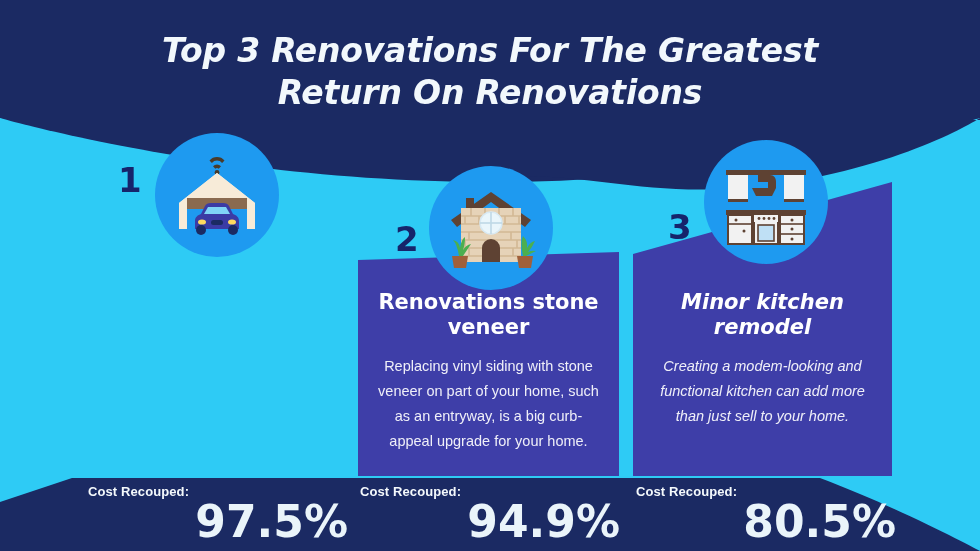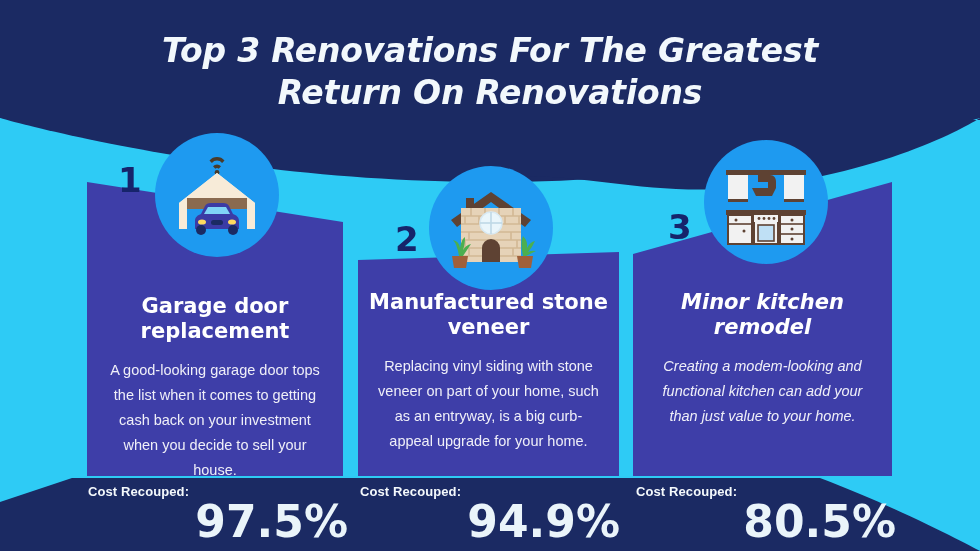--- a/index.html
+++ b/index.html
@@ -165,42 +165,35 @@
       <path d="M0,0 L72,0 L0,24 Z" fill="#2ECBF5"></path>
       <path d="M980,0 L980,73 C980,73 900,30 820,0 Z" fill="#2ECBF5"></path>
     </svg>
   </div>
 
   <div class="header-title">
     <span>Top 3 Renovations For The Greatest</span>
     <span class="l2">Return On Renovations</span>
   </div>
 
-  <div class="card" id="card1">
-    <svg class="card-shape" viewBox="0 0 256 294" preserveAspectRatio="none">
-      <path d="M0,0 L256,40 L256,294 L0,294 Z" fill="#3E3EA8"></path>
-    </svg>
-    <div class="card-title">Garage door replacement</div>
-    <div class="card-body">A good-looking garage door tops the list when it comes to getting cash back on your investment when you decide to sell your house.</div>
-  </div>
 
   <div class="card" id="card2">
     <svg class="card-shape" viewBox="0 0 261 224" preserveAspectRatio="none">
       <path d="M0,8 L261,0 L261,224 L0,224 Z" fill="#3E3EA8"></path>
     </svg>
-    <div class="card-title">Manufactured stone veneer</div>
+    <div class="card-title">Renovations stone veneer</div>
     <div class="card-body">Replacing vinyl siding with stone veneer on part of your home, such as an entryway, is a big curb-appeal upgrade for your home.</div>
   </div>
 
   <div class="card" id="card3">
     <svg class="card-shape" viewBox="0 0 259 294" preserveAspectRatio="none">
       <path d="M0,72 L259,0 L259,294 L0,294 Z" fill="#3E3EA8"></path>
     </svg>
     <div class="card-title">Minor kitchen remodel</div>
-    <div class="card-body">Creating a modem-looking and functional kitchen can add your than just value to your home.</div>
+    <div class="card-body">Creating a modem-looking and functional kitchen can add more than just sell to your home.</div>
   </div>
 
   <div class="rank" id="rank1">1</div>
   <div class="rank" id="rank2">2</div>
   <div class="rank" id="rank3">3</div>
 
   <div class="icon-circle" id="icon1">
     <svg width="104" height="104" viewBox="0 0 104 104">
 
       <g fill="#4A3B2A">

